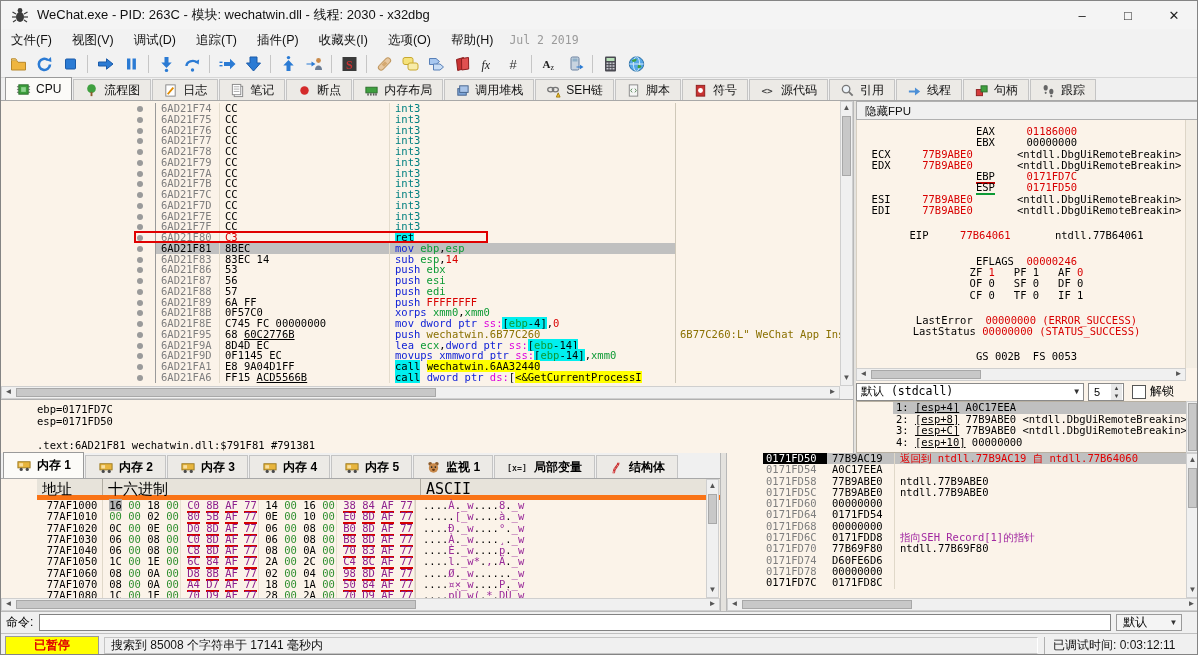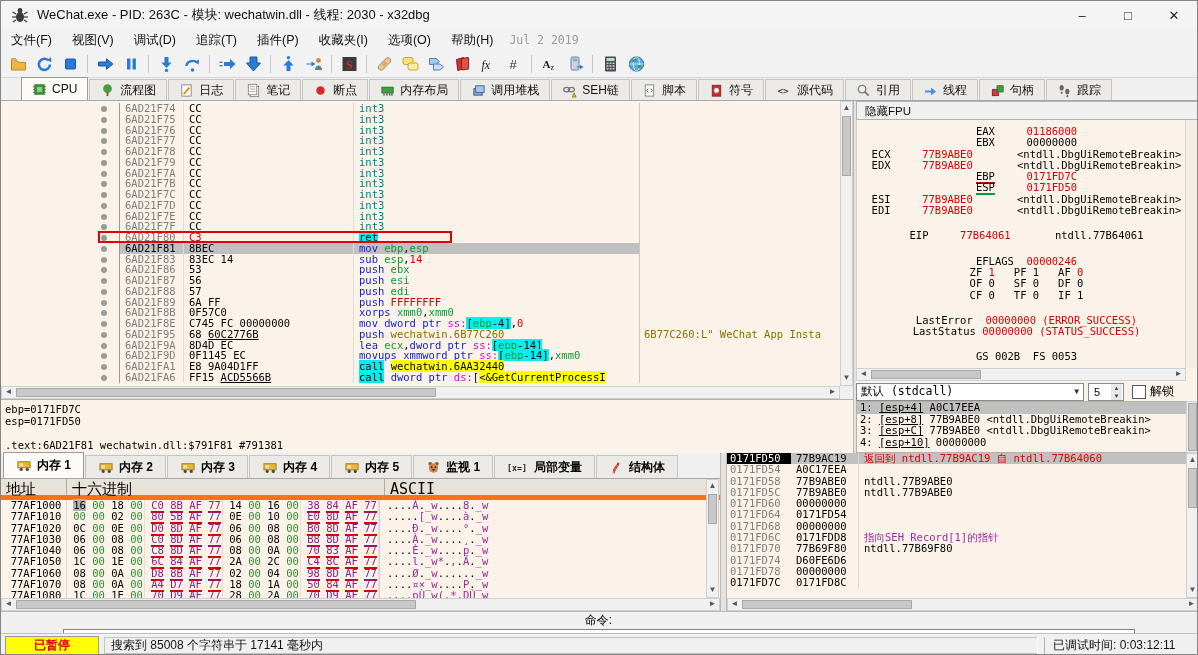--- a/index.html
+++ b/index.html
@@ -1,38 +1,38 @@
 <!DOCTYPE html>
 <html><head>
 <meta charset="utf-8">
 <style>
   html,body{margin:0;padding:0;background:#d8d8d8;}
   #win{position:relative;width:1198px;height:655px;background:#f0f0f0;border:1px solid #848484;
        box-sizing:border-box;font-family:"Liberation Sans","DejaVu Sans",sans-serif;overflow:hidden;}
-  .mono{font-family:"DejaVu Sans Mono",monospace;}
+  .mono{font-family:"DejaVu Sans Mono",monospace;padding-left:36px;}
 
   
   #titlebar{position:absolute;left:0;top:0;width:100%;height:28px;background:#f4f4f4;display:flex;align-items:center;}
   #titlebar .appicon{margin:0 8px 0 10px;width:18px;height:18px;}
   #titlebar .title{font-size:13px;color:#111;}
   #titlebar .winbtns{margin-left:auto;display:flex;}
   #titlebar .winbtn{width:46px;height:28px;display:flex;align-items:center;justify-content:center;font-size:13px;color:#222;}
 
   
   #menubar{position:absolute;left:0;top:28px;width:100%;height:22px;background:#f2f2f2;display:flex;align-items:center;font-size:12.5px;}
   #menubar .mi{padding:0 10px;color:#111;}
   #menubar .builddate{color:#9a9a9a;font-family:"DejaVu Sans Mono",monospace;font-size:11.5px;padding-left:6px;}
 
   
   #toolbar{position:absolute;left:0;top:50px;width:100%;height:27px;background:#f2f2f2;border-bottom:1px solid #d6d6d6;display:flex;align-items:center;padding-left:4px;box-sizing:border-box;}
   .tbtn{width:24px;height:23px;display:flex;align-items:center;justify-content:center;margin:0 1px;}
   .tsep{width:1px;height:18px;background:#c6c6c6;margin:0 4px;}
 
   
-  #tabbar{position:absolute;left:0;top:77px;width:100%;height:23px;background:#f0f0f0;display:flex;align-items:flex-end;border-bottom:1px solid #a8a8a8;box-sizing:border-box;padding-left:20px;}
+  #tabbar{position:absolute;left:0;top:77px;width:100%;height:23px;background:#f0f0f0;display:flex;align-items:flex-end;border-bottom:1px solid #a8a8a8;box-sizing:border-box;padding-left:4px;}
   .vtab{height:21px;display:flex;align-items:center;padding:0 10px;font-size:12px;color:#111;border:1px solid #c4c4c4;border-bottom:none;background:#eceae6;margin-right:1px;box-sizing:border-box;}
   .vtab.active{background:#fcfbf8;height:23px;border-color:#9a9a9a;position:relative;z-index:2;}
   .vtab .ticon{margin-right:5px;display:inline-flex;}
 
   
   #disasm{position:absolute;left:0;top:100px;width:839px;height:285px;background:#fbf3e9;overflow:hidden;}
   #da-rows{position:relative;padding-top:2px;}
   .da-row{display:flex;height:10.75px;line-height:10.75px;font-size:10.5px;}
   .da-gutter{width:119px;border-right:1px solid #9a9a9a;box-sizing:border-box;}
   .da-dot{display:inline-block;margin-left:100px;width:6px;height:6px;border-radius:50%;background:#9a9a9a;margin-top:2px;}
@@ -58,21 +58,21 @@
   .sb .arrow{position:absolute;color:#555;font-size:8px;line-height:11px;text-align:center;}
   .sb-h .arrow{width:13px;height:13px;top:-1px;}
   .sb-v .arrow{width:13px;height:13px;left:-1px;}
   .thumb{position:absolute;background:#c8c8c8;border:1px solid #a8a8a8;box-sizing:border-box;}
 
   #da-vscroll{left:839px;top:100px;width:13px;height:285px;}
   #da-hscroll{left:0;top:385px;width:839px;height:13px;}
   #vsplit{position:absolute;left:852px;top:100px;width:3px;height:352px;background:#e4e2de;border-left:1px solid #b8b8b8;box-sizing:border-box;}
 
   #infobox{position:absolute;left:0;top:398px;width:852px;height:54px;background:#fbf3e9;border-top:1px solid #b0b0b0;box-sizing:border-box;padding:3px 0 0 4px;}
-  .info-line{height:12px;line-height:12px;font-size:10.5px;color:#000;white-space:pre;}
+  .info-line{height:12px;line-height:12px;font-size:10.5px;color:#000;white-space:pre;margin-left:32px;}
 
   
   #regs{position:absolute;left:855px;top:100px;width:343px;height:352px;background:#fbf3e9;}
   #regs-header{height:19px;background:#f0f0f0;border:1px solid #b0b0b0;box-sizing:border-box;font-size:11.5px;color:#111;padding:2px 0 0 8px;}
   #regs-body{position:absolute;left:0;top:19px;width:330px;height:248px;overflow:hidden;padding:6px 0 0 10px;box-sizing:border-box;border-left:1px solid #d8d0c2;}
   #regs-vtrack{position:absolute;right:0;top:19px;width:13px;height:248px;background:#f3ede3;border-left:1px solid #ddd5c7;}
   .reg-line{height:11.3px;line-height:11.3px;font-size:10.5px;white-space:pre;text-align:center;}
   .reg-gap{height:14px;}
   #regs-hscroll{left:855px;top:367px;width:330px;height:13px;}
   #convbar{position:absolute;left:855px;top:381px;width:343px;height:19px;display:flex;align-items:center;}
@@ -114,21 +114,21 @@
   .st-row.sel{background:#c0c0c0;}
   .st-addr{width:64px;padding-left:3px;color:#7e7e7e;box-sizing:border-box;}
   .st-row.sel .st-addr{background:#000;color:#fff;}
   .st-val{width:68px;padding-left:5px;color:#000;border-right:1px solid #e0d8c9;box-sizing:border-box;}
   .st-com{flex:1;padding-left:5px;white-space:pre;overflow:hidden;}
   .cc-red{color:#e00000}.cc-k{color:#000}.cc-p{color:#a128a1}
   #stack-vscroll{left:1185px;top:452px;width:13px;height:145px;}
   #stack-hscroll{left:726px;top:597px;width:472px;height:13px;}
 
   
-  #cmdbar{position:absolute;left:0;top:610px;width:100%;height:22px;background:#f0f0f0;border-top:1px solid #b8b8b8;display:flex;align-items:center;box-sizing:border-box;flex-direction:column;}
+  #cmdbar{position:absolute;left:0;top:610px;width:100%;height:22px;background:#f0f0f0;border-top:1px solid #b8b8b8;display:flex;align-items:center;box-sizing:border-box;}
   #cmd-label{font-size:12px;padding:0 6px 0 5px;}
   #cmd-input{width:1072px;height:17px;background:#fff;border:1px solid #828282;box-sizing:border-box;font-size:11px;padding-left:3px;}
   #cmd-profile{margin-left:5px;width:66px;height:17px;border:1px solid #9a9a9a;background:#f4f4f4;display:flex;align-items:center;font-size:12px;padding-left:6px;box-sizing:border-box;}
   #cmd-profile .dd{margin-left:auto;font-size:8px;color:#333;padding-right:4px;}
 
   #statusbar{position:absolute;left:0;top:632px;width:100%;height:23px;background:#f0f0f0;border-top:1px solid #c0c0c0;display:flex;align-items:center;box-sizing:border-box;font-size:12px;}
   #sb-state{margin-left:4px;width:92px;height:17px;background:#ffff00;border:1px solid #9a9a9a;color:#e00000;font-weight:bold;display:flex;align-items:center;justify-content:center;}
   #sb-msg{margin-left:5px;width:934px;height:17px;border:1px solid #c4c4c4;border-right:1px solid #fff;display:flex;align-items:center;padding-left:6px;box-sizing:border-box;color:#111;}
   #sb-time{margin-left:6px;flex:1;height:17px;border-left:1px solid #b0b0b0;display:flex;align-items:center;padding-left:8px;color:#111;}
 

